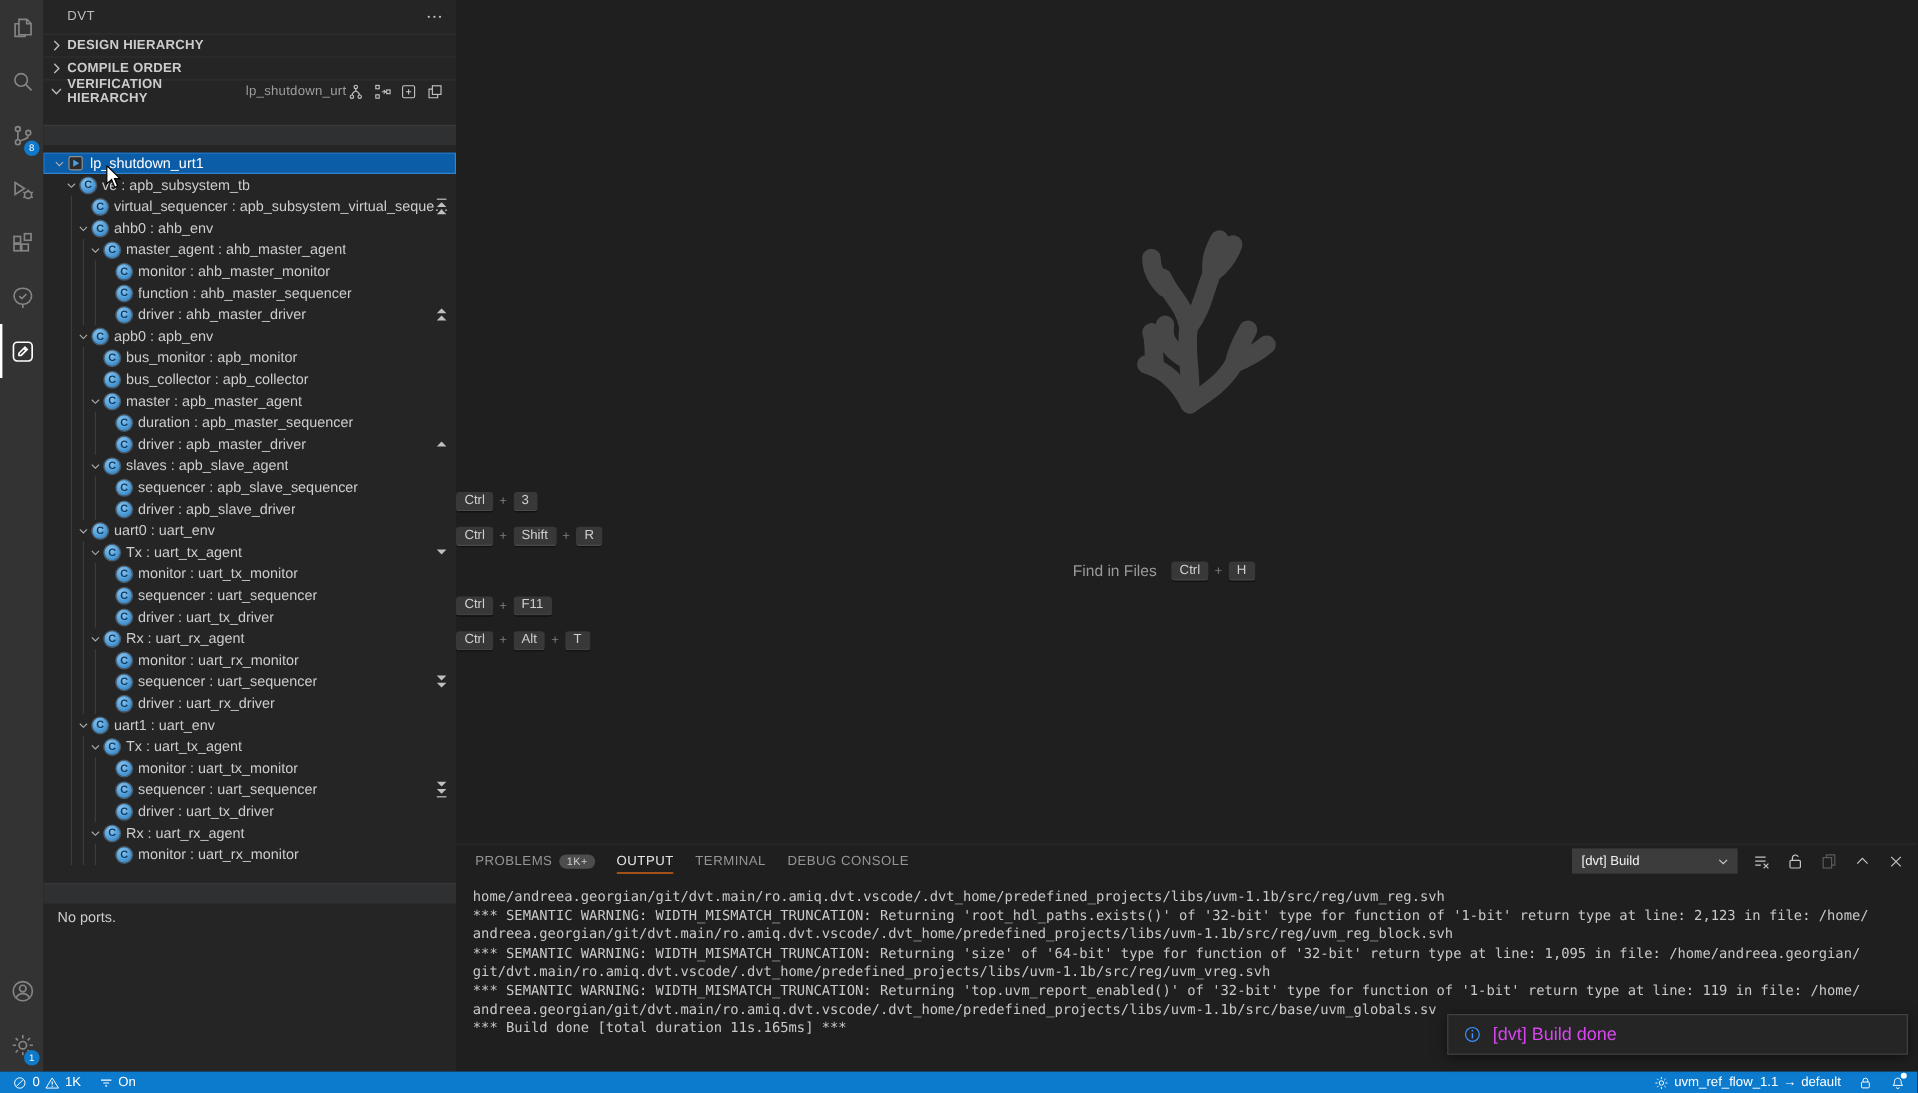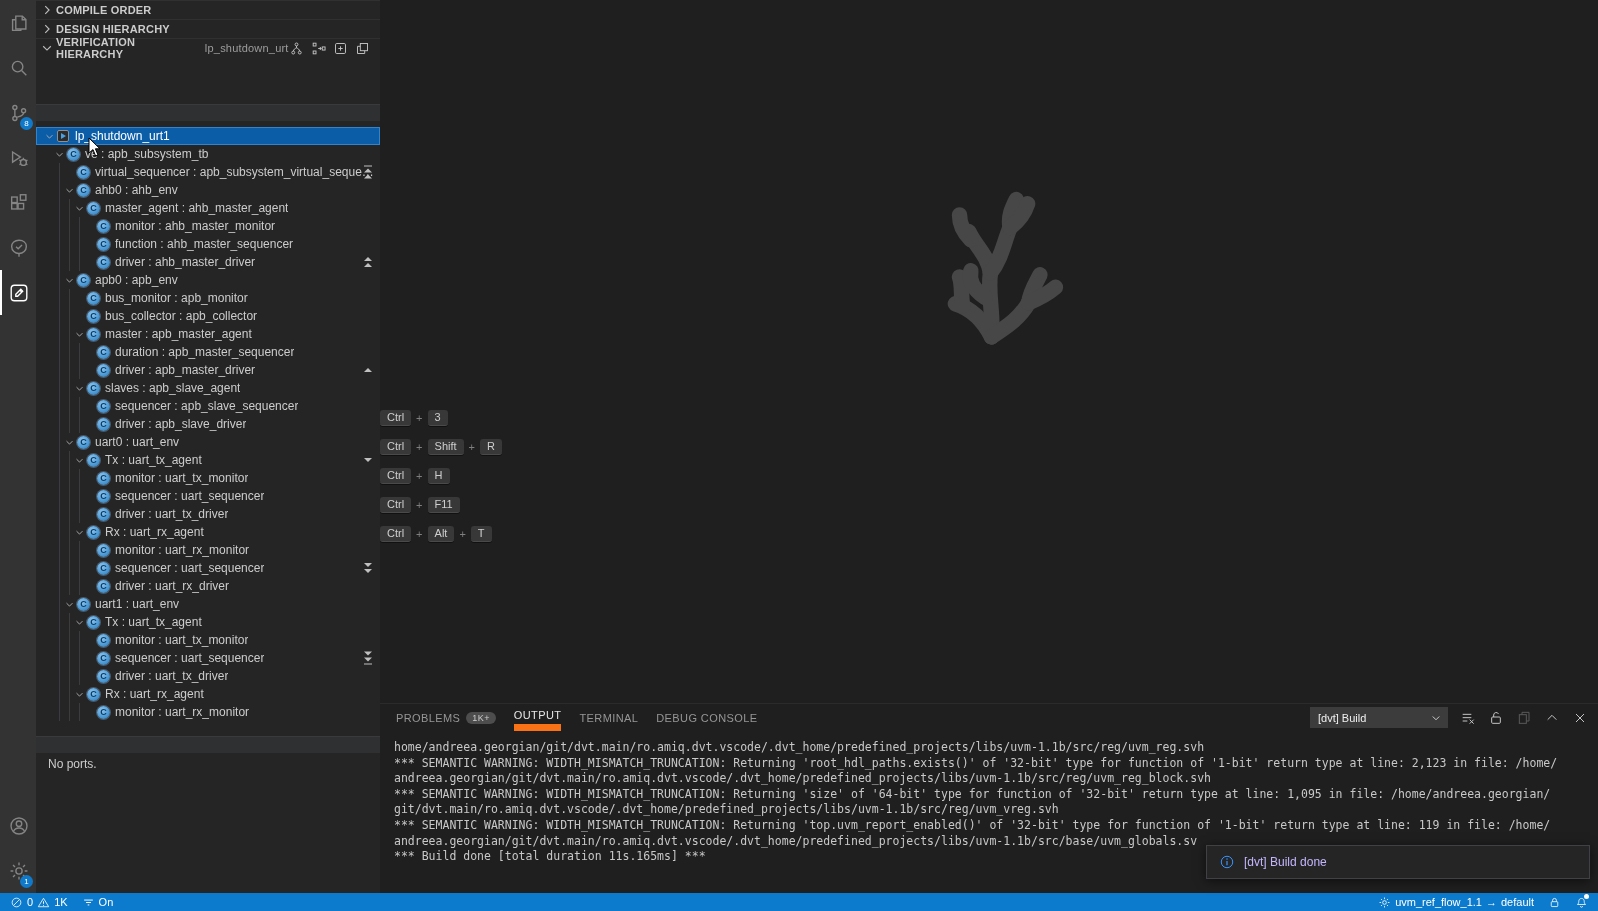--- a/index.html
+++ b/index.html
@@ -60,37 +60,37 @@
   .sc-label{width:596px;text-align:right;padding-right:12px;color:#9a9a9a;font-size:13px}
   .sc-keys{display:flex;align-items:center;gap:5px}
   .key{background:#383838;border-radius:3px;border-bottom:1px solid #4a4a4a;box-shadow:0 1px 0 rgba(0,0,0,.45);
     padding:1px 7px 2px;font-size:11px;color:#cfcfcf;font-family:"Liberation Sans",sans-serif}
   .plus{color:#7f7f7f;font-size:11px}
 
   
   .panel{position:absolute;left:380px;top:703px;width:1218px;bottom:18px;background:#1f1f1f;border-top:1px solid #2b2b2b}
   .tabs{height:27px;display:flex;align-items:center;padding-left:16px;gap:18px}
   .tab{display:flex;align-items:center;gap:6px;font-size:11px;letter-spacing:.4px;color:#969696;height:27px;cursor:pointer}
-  .tab.active .t-lbl{color:#e7e7e7;border-bottom:7px solid #f97316;padding-bottom:3px;margin-bottom:-4px}
+  .tab.active .t-lbl{color:#e7e7e7;border-bottom:1px solid #f97316;padding-bottom:3px;margin-bottom:-4px}
   .t-badge{background:#4d4d4d;color:#cccccc;font-size:9px;border-radius:8px;padding:1px 6px}
   .panel-controls{position:absolute;right:10px;top:3px;display:flex;align-items:center;gap:12px}
   .channel{width:138px;height:21px;background:#3c3c3c;color:#f0f0f0;font-size:11px;display:flex;
     align-items:center;justify-content:space-between;padding:0 6px 0 8px;cursor:pointer}
   .channel .ico{width:12px;height:12px;color:#cccccc}
   .p-act{width:16px;height:16px;color:#c5c5c5;cursor:pointer}
   .p-act.faded{opacity:.35}
   .output{position:absolute;left:0;right:0;top:27px;bottom:0;padding:9px 0 0 14px;overflow:hidden;
     font-family:"DejaVu Sans Mono",monospace;font-size:11.5px;line-height:15.6px;color:#c8c8c8;white-space:pre}
 
   
   .toast{position:absolute;right:8px;top:845px;width:384px;height:34px;background:#252526;
     border:1px solid #404045;box-shadow:0 2px 10px rgba(0,0,0,.55);display:flex;align-items:center;
     gap:9px;padding:0 12px;z-index:20;cursor:pointer}
   .toast .ico{width:16px;height:16px;color:#3794ff;flex:none}
-  .toast .msg{font-size:12px;color:#c4b5fd}
+  .toast .msg{font-size:15px;color:#d946ef}
 
   
   .statusbar{position:absolute;left:0;right:0;bottom:0;height:18px;background:#0c7bcd;color:#ffffff;
     display:flex;align-items:center;justify-content:space-between;font-size:11px;padding:0 10px;z-index:6}
   .sb-group{display:flex;align-items:center;gap:14px}
   .sb-item{display:flex;align-items:center;gap:4px;cursor:pointer}
   .sb-item .ico{width:13px;height:13px;color:#ffffff}
   .bell-wrap{position:relative}
   .bell-dot{position:absolute;right:-1px;top:-2px;width:5px;height:5px;border-radius:50%;background:#ffffff}
 
@@ -185,36 +185,46 @@
             <circle cx="12" cy="12" r="3.4"></circle>
             <path d="M12 2.8v3M12 18.2v3M2.8 12h3M18.2 12h3M5.5 5.5l2.1 2.1M16.4 16.4l2.1 2.1M18.5 5.5l-2.1 2.1M7.6 16.4l-2.1 2.1"></path>
           </svg>
         </span>
         <span class="ab-badge">1</span>
       </div>
     </div>
 </div>
 
 <div class="sidebar">
+  <div class="sb-header">
+    <span class="title">DVT</span>
+    <span class="sb-menu ico">
+        <svg viewBox="0 0 24 24" fill="none" stroke="currentColor" stroke-width="1.5">
+          <circle cx="5" cy="12" r="1.4" fill="currentColor" stroke="none"></circle>
+          <circle cx="12" cy="12" r="1.4" fill="currentColor" stroke="none"></circle>
+          <circle cx="19" cy="12" r="1.4" fill="currentColor" stroke="none"></circle>
+        </svg>
+      </span>
+  </div>
   <div id="sections">
       <div class="sec-header">
         <span class="ico chev">
           <svg viewBox="0 0 24 24" fill="none" stroke="currentColor" stroke-width="2">
             <path d="M9 5.5 15.5 12 9 18.5"></path>
           </svg>
         </span>
-        <span>COMPILE ORDER</span>
+        <span>DESIGN HIERARCHY</span>
       </div>
       <div class="sec-header">
         <span class="ico chev">
           <svg viewBox="0 0 24 24" fill="none" stroke="currentColor" stroke-width="2">
             <path d="M9 5.5 15.5 12 9 18.5"></path>
           </svg>
         </span>
-        <span>DESIGN HIERARCHY</span>
+        <span>COMPILE ORDER</span>
       </div>
       <div class="sec-header">
         <span class="ico chev">
           <svg viewBox="0 0 24 24" fill="none" stroke="currentColor" stroke-width="2">
             <path d="M5.5 9 12 15.5 18.5 9"></path>
           </svg>
         </span>
         <span>VERIFICATION HIERARCHY</span>
         <span class="sec-desc">lp_shutdown_urt1</span>
         <span class="sec-actions">
@@ -602,20 +612,21 @@
       <div class="sc-row">
         <span class="sc-keys">
           <span class="key">Ctrl</span>
           <span class="plus">+</span>
           <span class="key">Shift</span>
           <span class="plus">+</span>
           <span class="key">R</span>
         </span>
       </div>
       <div class="sc-row">
+        <span class="sc-label">Find in Files</span>
         <span class="sc-keys">
           <span class="key">Ctrl</span>
           <span class="plus">+</span>
           <span class="key">H</span>
         </span>
       </div>
       <div class="sc-row">
         <span class="sc-keys">
           <span class="key">Ctrl</span>
           <span class="plus">+</span>

